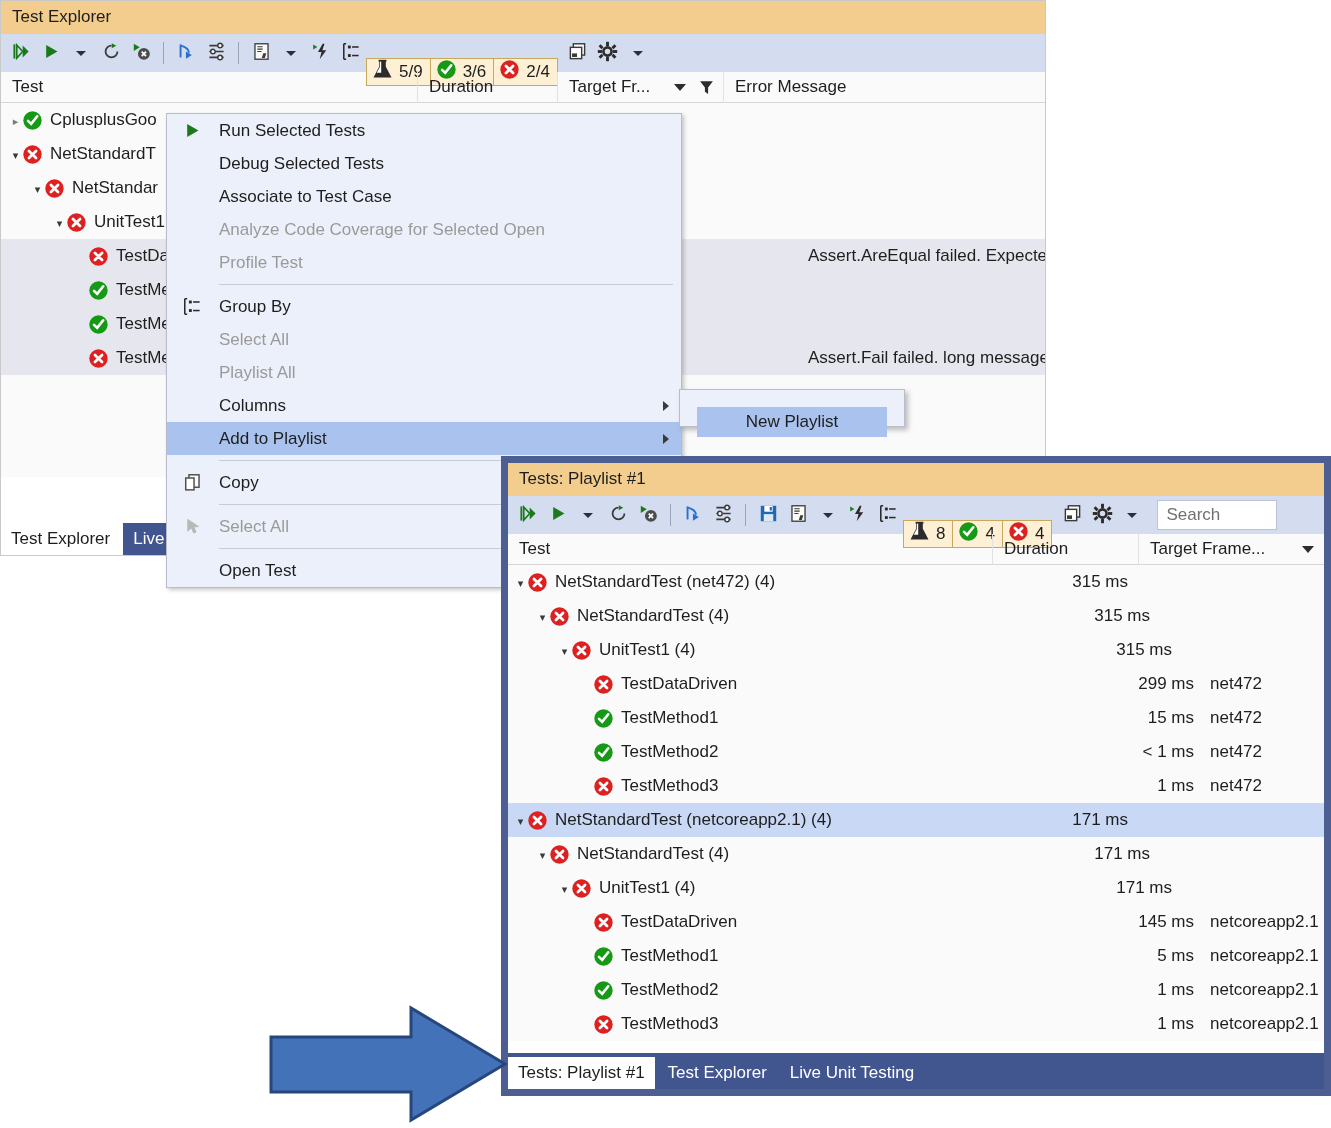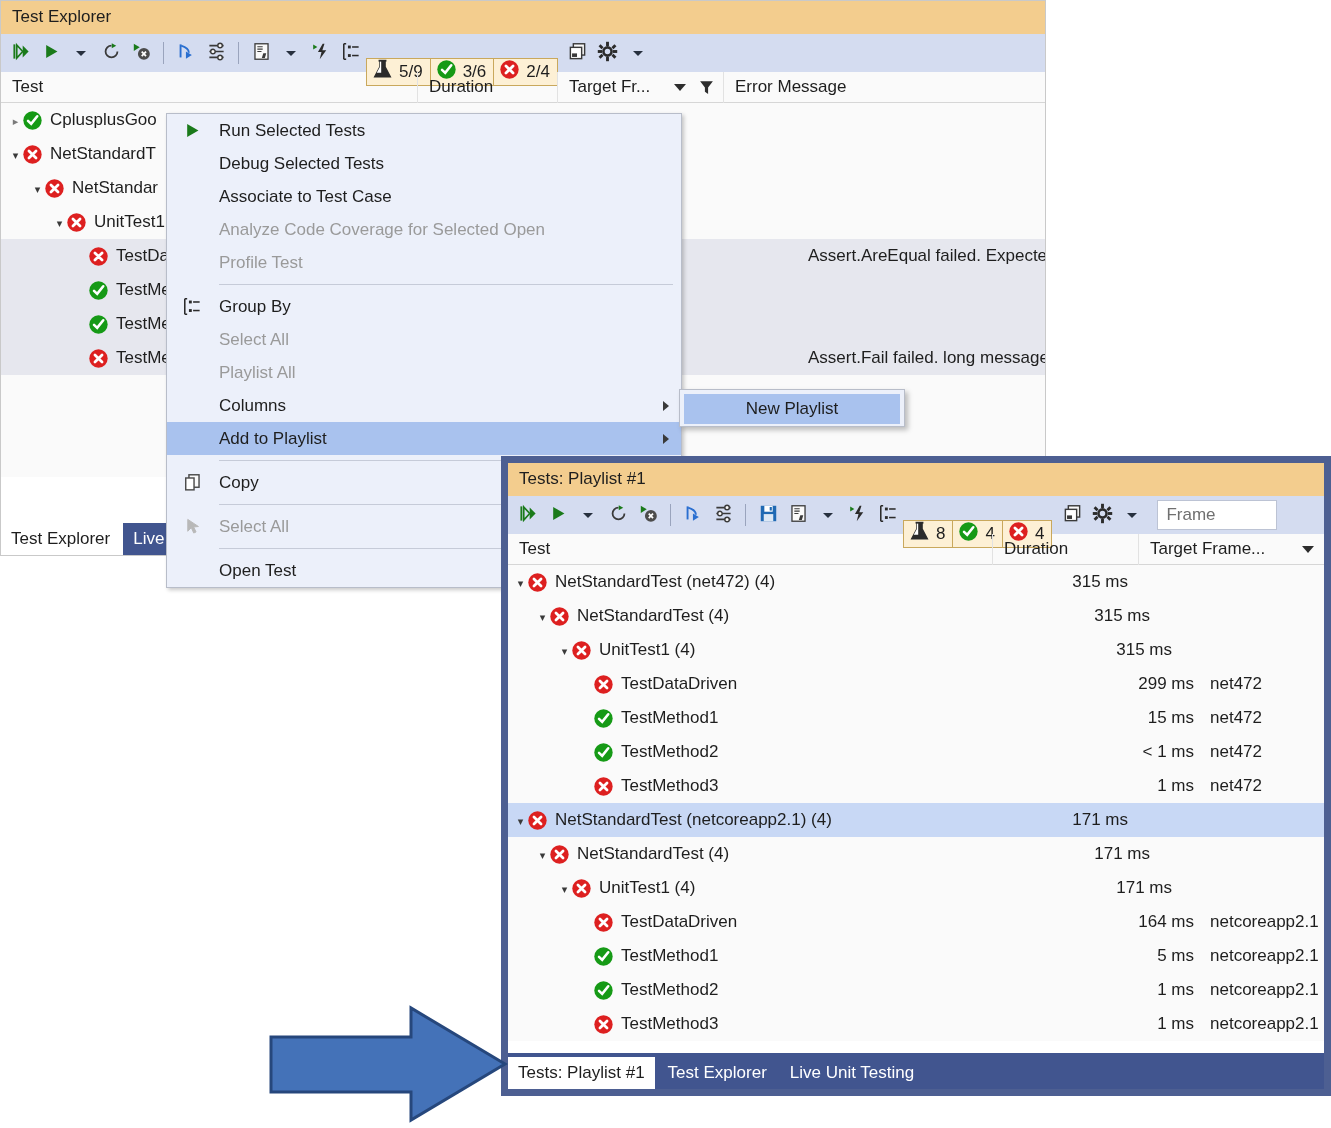--- a/index.html
+++ b/index.html
@@ -441,21 +441,21 @@
         </div>
         <div class="msep"></div>
         <div class="mi">
           <span>Open Test</span>
         </div>
       </div>
   </div>
 
   <div style="position:absolute;left:679px;top:389px;width:226px;height:38px;
               background:#ecf0fa;border:1px solid #b8bdc9;box-shadow:3px 3px 5px rgba(0,0,0,0.25);
-              padding:4px;box-sizing:border-box;">
+              padding:17px;box-sizing:border-box;">
     <div style="height:30px;background:#a9c2ee;display:flex;align-items:center;
                 justify-content:center;font-size:17px;color:#1e1e1e;">
       <span>New Playlist</span>
     </div>
   </div>
 
   <div class="vswin" id="win2" style="left:501px;top:456px;width:830px;height:640px;
               border:7px solid #4d5f92;background:#ffffff;">
 
     <div class="titlebar">
@@ -584,21 +584,21 @@
                 <rect x="11.8" y="10" width="2.2" height="3.2" transform="rotate(-45 12.9 11.6)"></rect>
                 <rect x="2" y="10" width="2.2" height="3.2" transform="rotate(45 3.1 11.6)"></rect>
                 <rect x="11.8" y="2.8" width="2.2" height="3.2" transform="rotate(45 12.9 4.4)"></rect>
               </g>
             </svg></span>
         </div>
         <div class="tbtn">
           <span class="caret"></span>
         </div>
         <div class="searchbox" style="margin-left:10px;width:120px">
-          <span>Frame</span>
+          <span>Search</span>
         </div>
       </div>
 
     <div class="colhead">
       <div style="width:484px">
         <span>Test</span>
       </div>
       <div style="width:146px">
         <span>Duration</span>
       </div>
@@ -753,21 +753,21 @@
           <div class="cell-test" style="padding-left:72px;width:484px;flex:none">
             <span style="width:13px;flex:none;display:inline-block"></span>
             <span style="margin-right:7px;display:flex">
               <svg width="21" height="21" viewBox="0 0 16 16">
                 <circle cx="8" cy="8" r="7" fill="#dd2020"></circle>
                 <path d="M5.3 5.3 L10.7 10.7 M10.7 5.3 L5.3 10.7" stroke="#ffffff" stroke-width="2.1" stroke-linecap="round"></path>
               </svg>
             </span>
             <span>TestDataDriven</span>
           </div>
-          <div class="cell-dur" style="width:130px;flex:none;padding-right:16px">164 ms</div>
+          <div class="cell-dur" style="width:130px;flex:none;padding-right:16px">145 ms</div>
           <div class="cell-tfm" style="flex:1">netcoreapp2.1</div>
         </div>
         <div class="row">
           <div class="cell-test" style="padding-left:72px;width:484px;flex:none">
             <span style="width:13px;flex:none;display:inline-block"></span>
             <span style="margin-right:7px;display:flex">
               <svg width="21" height="21" viewBox="0 0 16 16">
                 <circle cx="8" cy="8" r="7" fill="#169a16"></circle>
                 <path d="M4.6 8.3 L7 10.6 L11.6 4.8" stroke="#ffffff" stroke-width="2" fill="none" stroke-linecap="round"></path>
               </svg>

